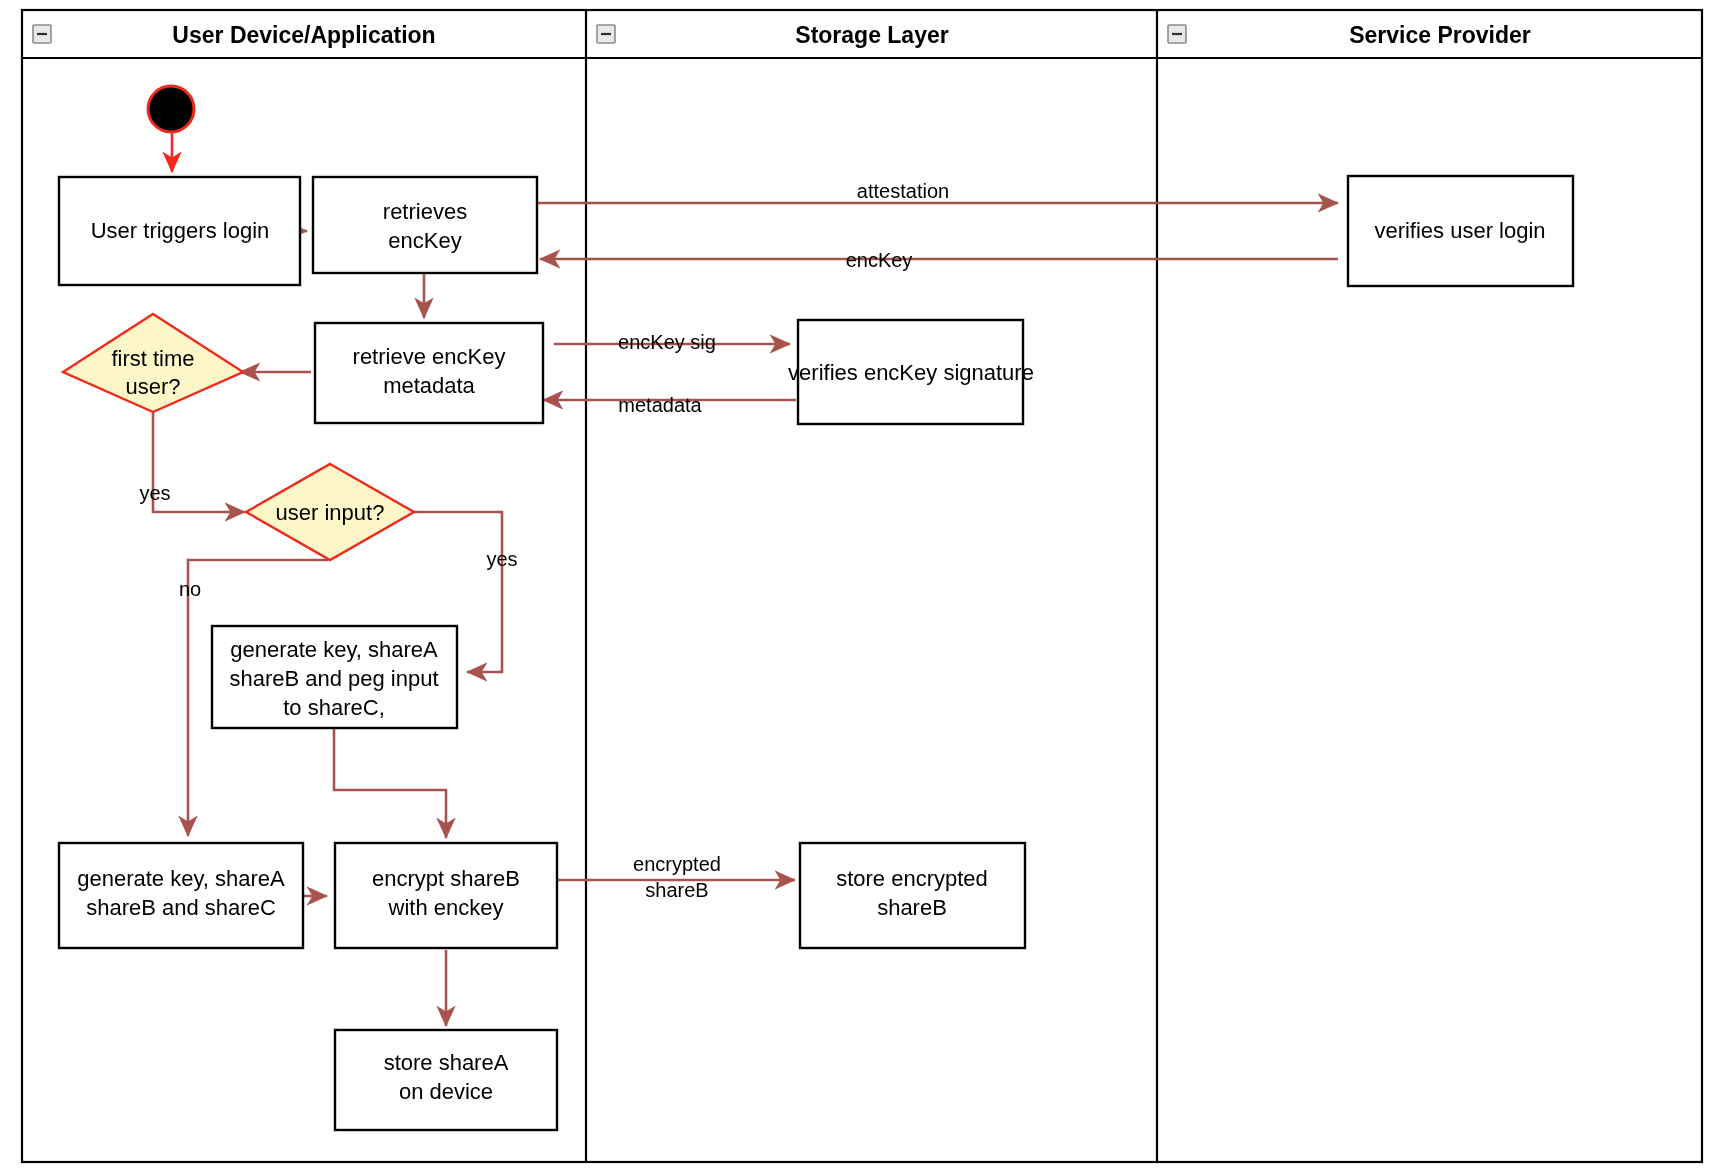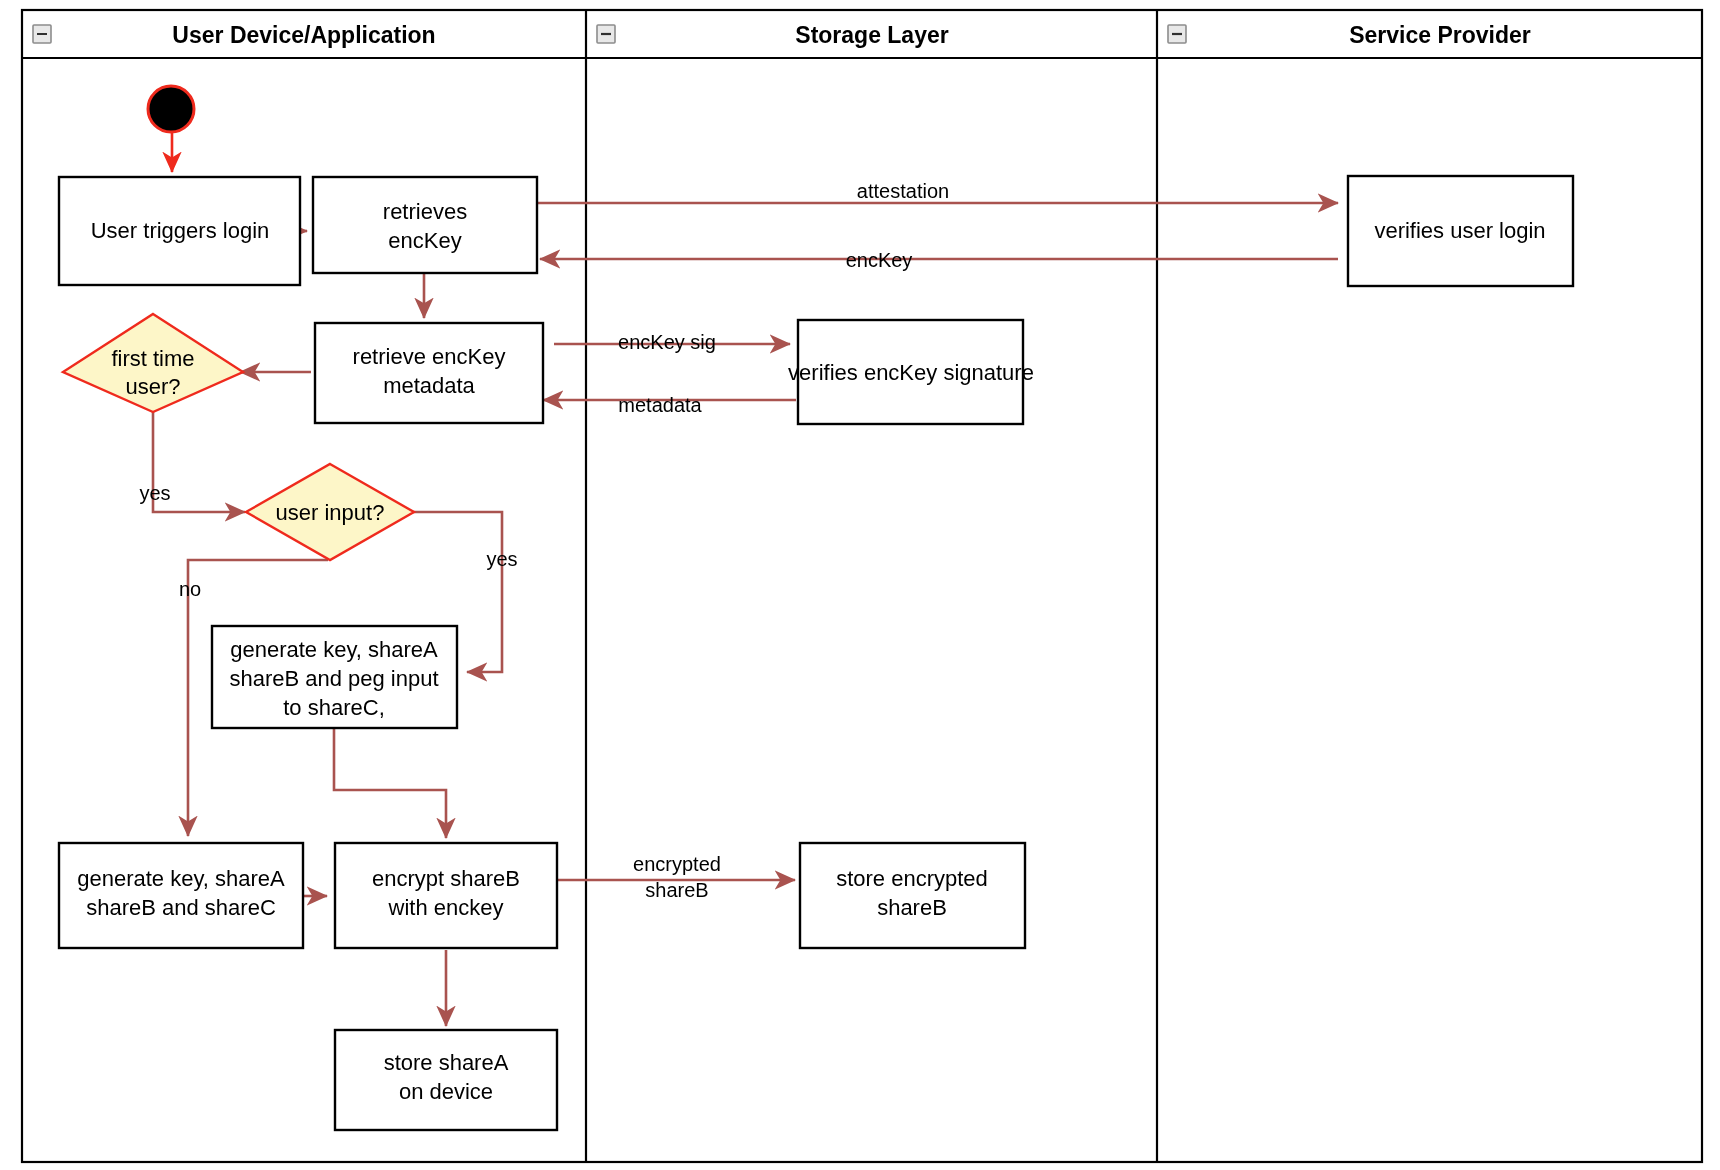--- a/index.html
+++ b/index.html
@@ -9,21 +9,20 @@
   }
   body {
     font-family: "Liberation Sans", sans-serif;
   }
   #canvas-wrap {
     position: relative;
     width: 1720px;
     height: 1170px;
     background: #ffffff;
     overflow: hidden;
-    border-radius: 24px;
   }
   svg#diagram {
     display: block;
     width: 1720px;
     height: 1170px;
   }
   .swimlane-frame {
     fill: none;
     stroke: #000000;
     stroke-width: 2.2;

